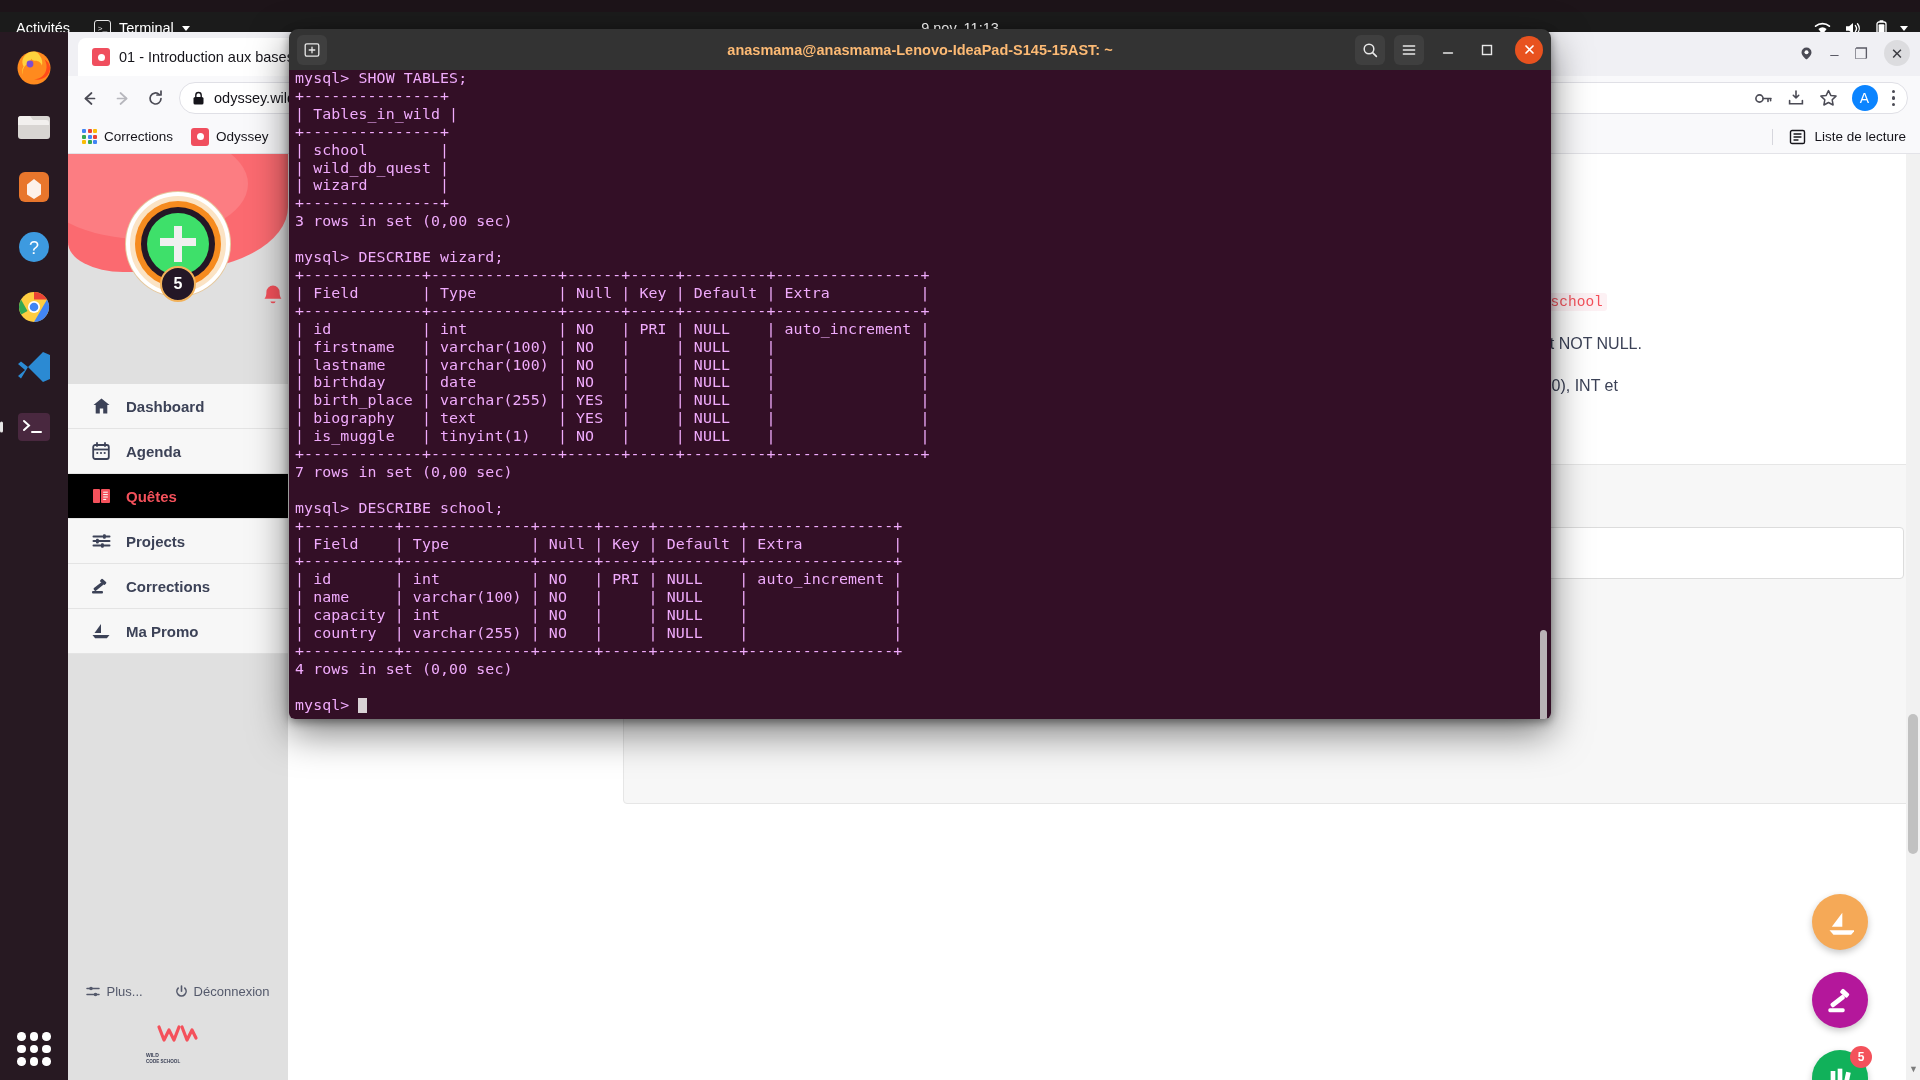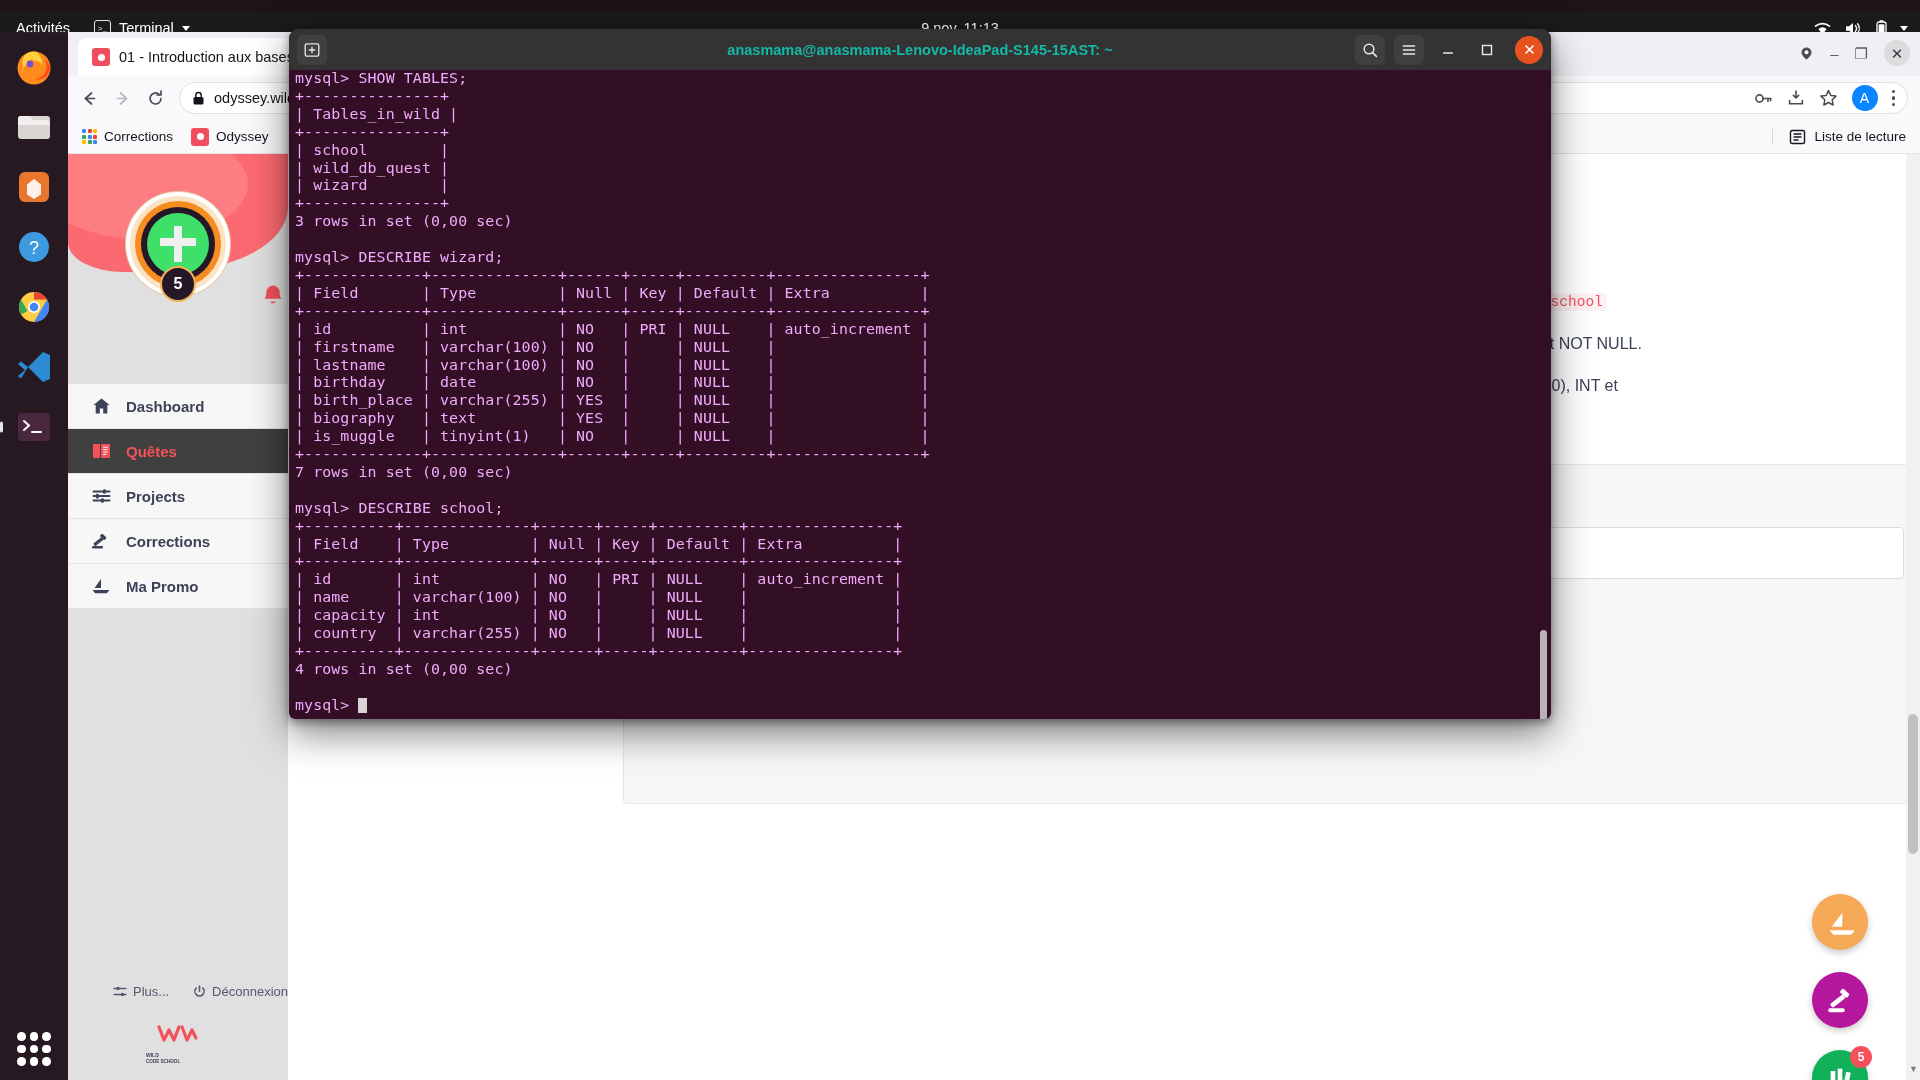--- a/index.html
+++ b/index.html
@@ -155,25 +155,25 @@
   .side-name {
     text-align: center; font-size: 17px; font-weight: bold; color: #3c4257;
     padding-top: 18px;
   }
   .side-nav { background: #f7f7f7; }
   .side-item {
     display: flex; align-items: center; gap: 14px; height: 45px; padding-left: 22px;
     font-size: 15px; font-weight: bold; color: #3c4257;
     border-bottom: 1px solid #e4e4e4; background: #f7f7f7;
   }
-  .side-item.active { background: #404040; color: #f4515b; }
+  .side-item.active { background: #000000; color: #f4515b; }
   .side-item .sicon { width: 22px; display: flex; align-items: center; justify-content: center; }
   .side-fill { flex: 1; background: #e0e0e0; }
   .side-foot {
-    display: flex; align-items: center; justify-content: flex-end; gap: 24px;
+    display: flex; align-items: center; justify-content: center; gap: 32px;
     height: 34px; font-size: 13px; color: #54596b; background: #e0e0e0;
   }
   .side-foot span { display: flex; align-items: center; gap: 6px; }
   .side-logo { height: 72px; background: #e0e0e0; display: flex; align-items: center; justify-content: center; flex-direction: column; gap: 3px; }
 
   .content { flex: 1; position: relative; background: #ffffff; overflow: hidden; }
   .crit-title {
     position: absolute; left: 335px; top: 85px;
     font-size: 23px; font-weight: bold; color: #f4515b;
   }
@@ -233,21 +233,21 @@
   .term-bar {
     height: 41px; background: #333333; display: flex; align-items: center;
     padding: 0 8px; position: relative;
   }
   .tb-newtab {
     width: 30px; height: 30px; border-radius: 6px; background: #3f3f3f;
     display: flex; align-items: center; justify-content: center; color: #e8e8e8;
   }
   .tb-title {
     position: absolute; left: 50%; transform: translateX(-50%);
-    color: #14b8a6; font-size: 14.5px; font-weight: bold;
+    color: #fdba74; font-size: 14.5px; font-weight: bold;
   }
   .tb-right { margin-left: auto; display: flex; align-items: center; gap: 9px; }
   .tb-btn {
     width: 30px; height: 30px; border-radius: 6px; background: #3f3f3f;
     display: flex; align-items: center; justify-content: center; color: #e8e8e8;
   }
   .tb-min, .tb-max { width: 30px; height: 30px; display: flex; align-items: center; justify-content: center; color: #e8e8e8; }
   .tb-close {
     width: 28px; height: 28px; border-radius: 50%; background: #e8521f; margin-left: 4px;
     display: flex; align-items: center; justify-content: center; color: #ffffff; font-size: 15px;
@@ -495,20 +495,33 @@
 
         <div class="side-nav">
           <div class="side-item">
             <span class="sicon">
               <svg width="19" height="18" viewBox="0 0 19 18">
                   <path d="M9.5 1.5 1.5 8h2.2v8.5h4.1v-5h3.4v5h4.1V8h2.2z" fill="#3c4257"></path>
                 </svg>
             </span>
             <span>Dashboard</span>
           </div>
+          <div class="side-item">
+            <span class="sicon">
+              <svg width="18" height="18" viewBox="0 0 18 18">
+                <rect x="1.2" y="3" width="15.6" height="14" rx="2" stroke="#3c4257" stroke-width="1.8" fill="none"></rect>
+                <path d="M1.2 7.5h15.6" stroke="#3c4257" stroke-width="1.8"></path>
+                <path d="M5 1v3M13 1v3" stroke="#3c4257" stroke-width="1.8" stroke-linecap="round"></path>
+                <circle cx="5.3" cy="11" r="1.1" fill="#3c4257"></circle>
+                  <circle cx="9" cy="11" r="1.1" fill="#3c4257"></circle>
+                  <circle cx="12.7" cy="11" r="1.1" fill="#3c4257"></circle>
+              </svg>
+            </span>
+            <span>Agenda</span>
+          </div>
           <div class="side-item active">
             <span class="sicon">
               <svg width="19" height="18" viewBox="0 0 19 18">
                 <rect x="1" y="2" width="7" height="14" rx="1" fill="#f4515b"></rect>
                 <rect x="9" y="2" width="9" height="14" rx="1" fill="#f4515b"></rect>
                 <path d="M11.2 5.2h4.6M11.2 7.6h4.6M11.2 10h4.6M11.2 12.4h3" stroke="#fff" stroke-width="1"></path>
               </svg>
             </span>
             <span>Quêtes</span>
           </div>

